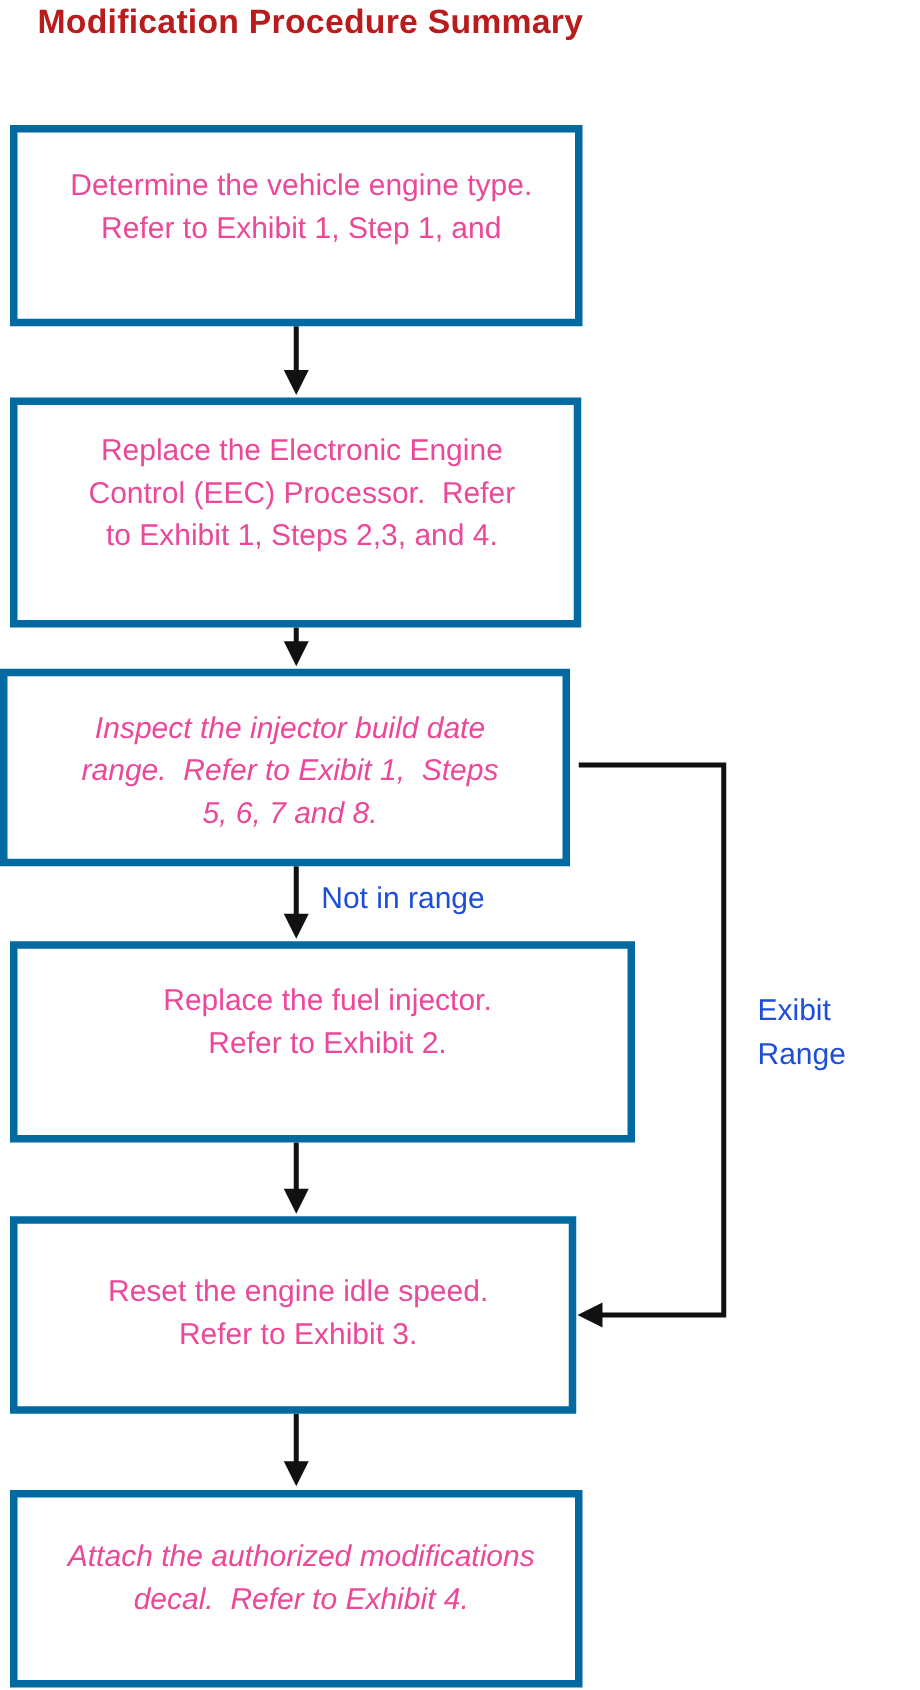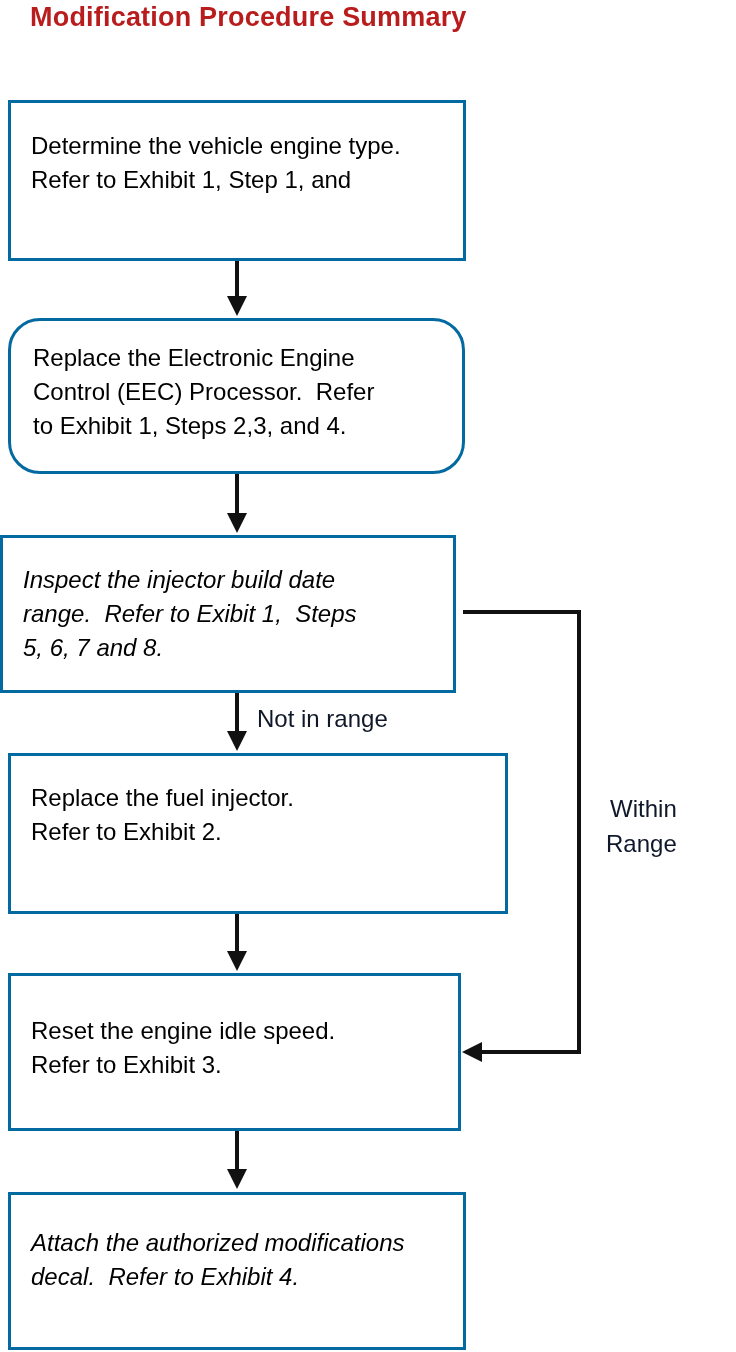--- a/index.html
+++ b/index.html
@@ -21,41 +21,41 @@
     left: 30px;
     top: 2px;
     font-size: 27px;
     font-weight: bold;
     letter-spacing: 0.2px;
     color: #b91c1c;
     white-space: nowrap;
   }
   .fc-box {
     position: absolute;
-    border: 3px solid #0369a1;
+    border: 6px solid #0369a1;
     background: #ffffff;
     box-sizing: border-box;
     font-size: 24px;
     line-height: 34px;
     white-space: pre-wrap;
-    color: #000000;
+    color: #ec4899;
+    text-align: center;
   }
   .box-1 { left: 8px;  top: 100px;  width: 458px; height: 161px; padding: 26px 12px 0 20px; }
-  .box-2 { left: 8px;  top: 318px;  width: 457px; height: 156px; padding: 20px 12px 0 22px; border-radius: 32px; }
+  .box-2 { left: 8px;  top: 318px;  width: 457px; height: 184px; padding: 20px 12px 0 22px; }
   .box-3 { left: 0;  top: 535px;  width: 456px; height: 158px; padding: 25px 12px 0 20px; font-style: italic; }
   .box-4 { left: 8px;  top: 753px;  width: 500px; height: 161px; padding: 25px 12px 0 20px; }
   .box-5 { left: 8px;  top: 973px;  width: 453px; height: 158px; padding: 38px 12px 0 20px; }
   .box-6 { left: 8px;  top: 1192px; width: 458px; height: 158px; padding: 31px 12px 0 20px; font-style: italic; }
   .edge-label {
     position: absolute;
     font-size: 24px;
     line-height: 35px;
-    color: #0f172a;
+    color: #1d4ed8;
     white-space: pre-wrap;
-    text-align: right;
   }
   .label-not-in-range { left: 257px; top: 701px; }
   .label-within-range { left: 606px; top: 791px; }
   .connector-layer {
     position: absolute;
     left: 0;
     top: 0;
     width: 736px;
     height: 1352px;
     pointer-events: none;
@@ -110,16 +110,16 @@
 Refer to Exhibit 2.</div>
 
   <div class="fc-box box-5">Reset the engine idle speed.
 Refer to Exhibit 3.</div>
 
   <div class="fc-box box-6">Attach the authorized modifications
 decal.  Refer to Exhibit 4.</div>
 
   <div class="edge-label label-not-in-range">Not in range</div>
 
-  <div class="edge-label label-within-range">Within
+  <div class="edge-label label-within-range">Exibit
 Range</div>
 
 </div>
 
 </body></html>

